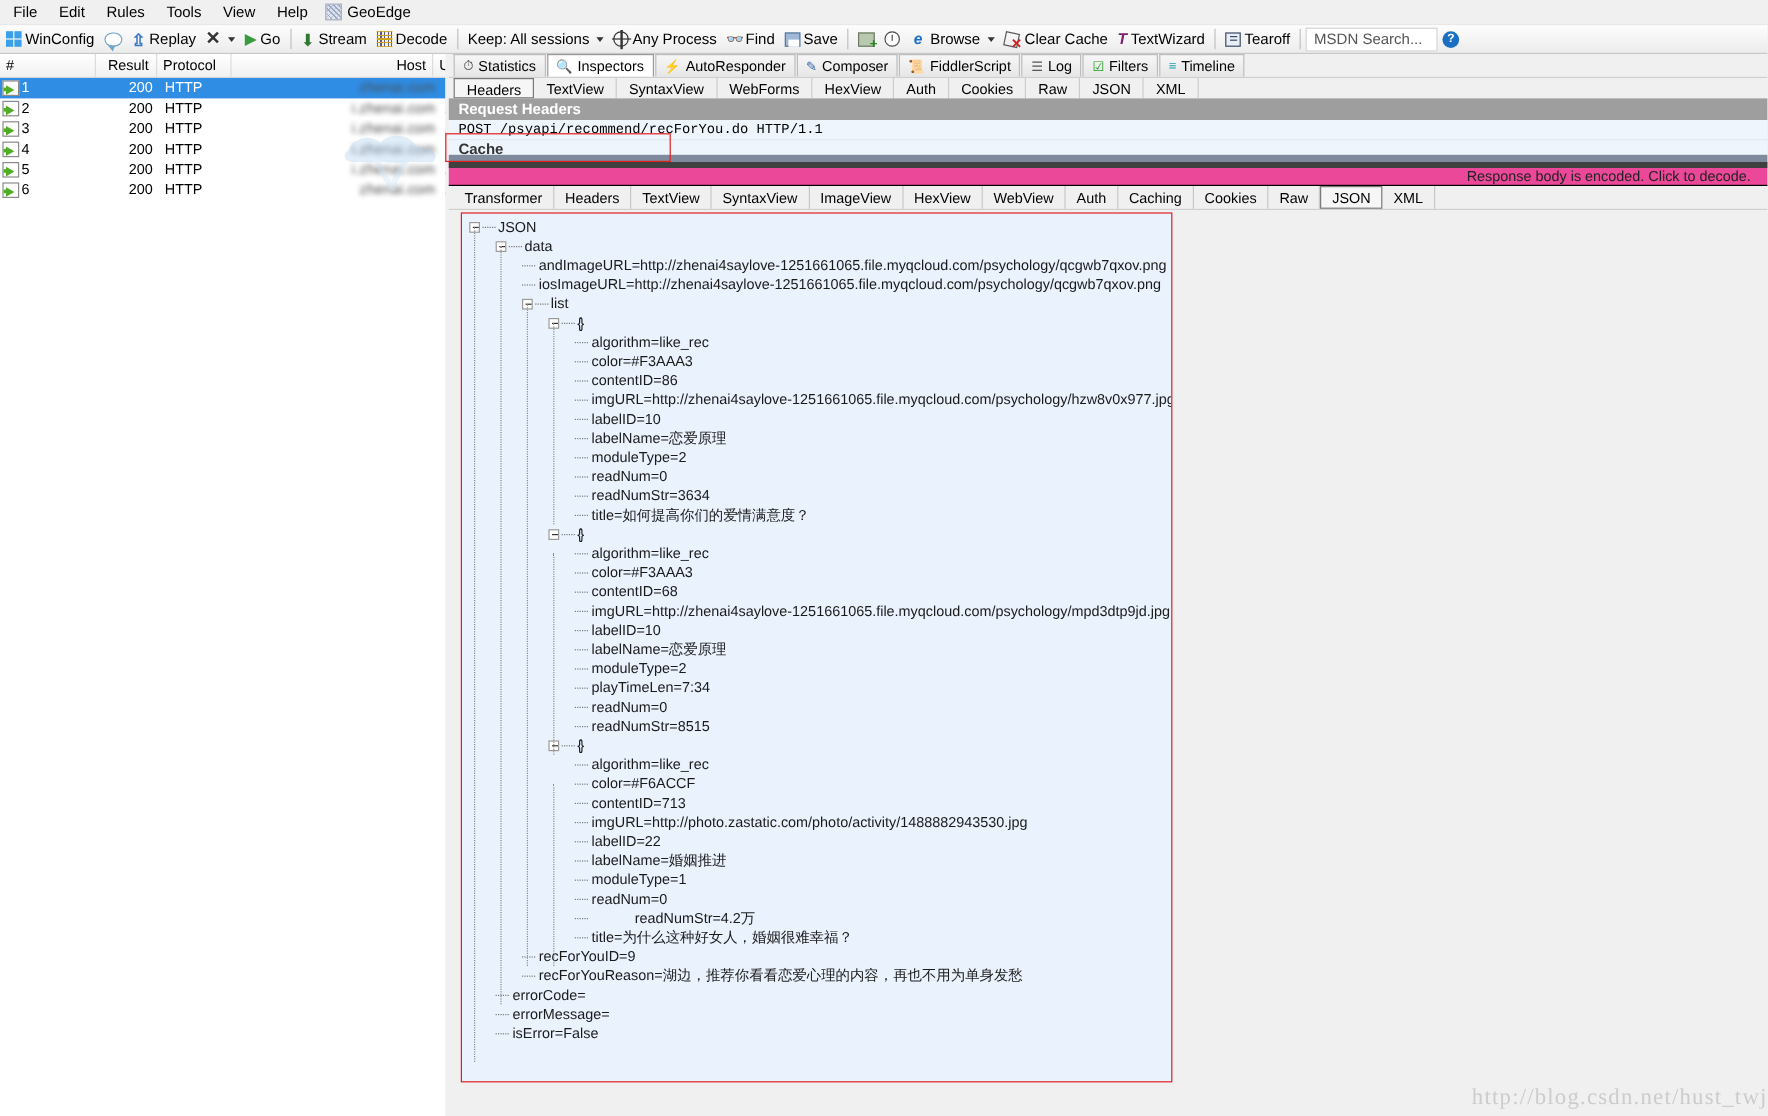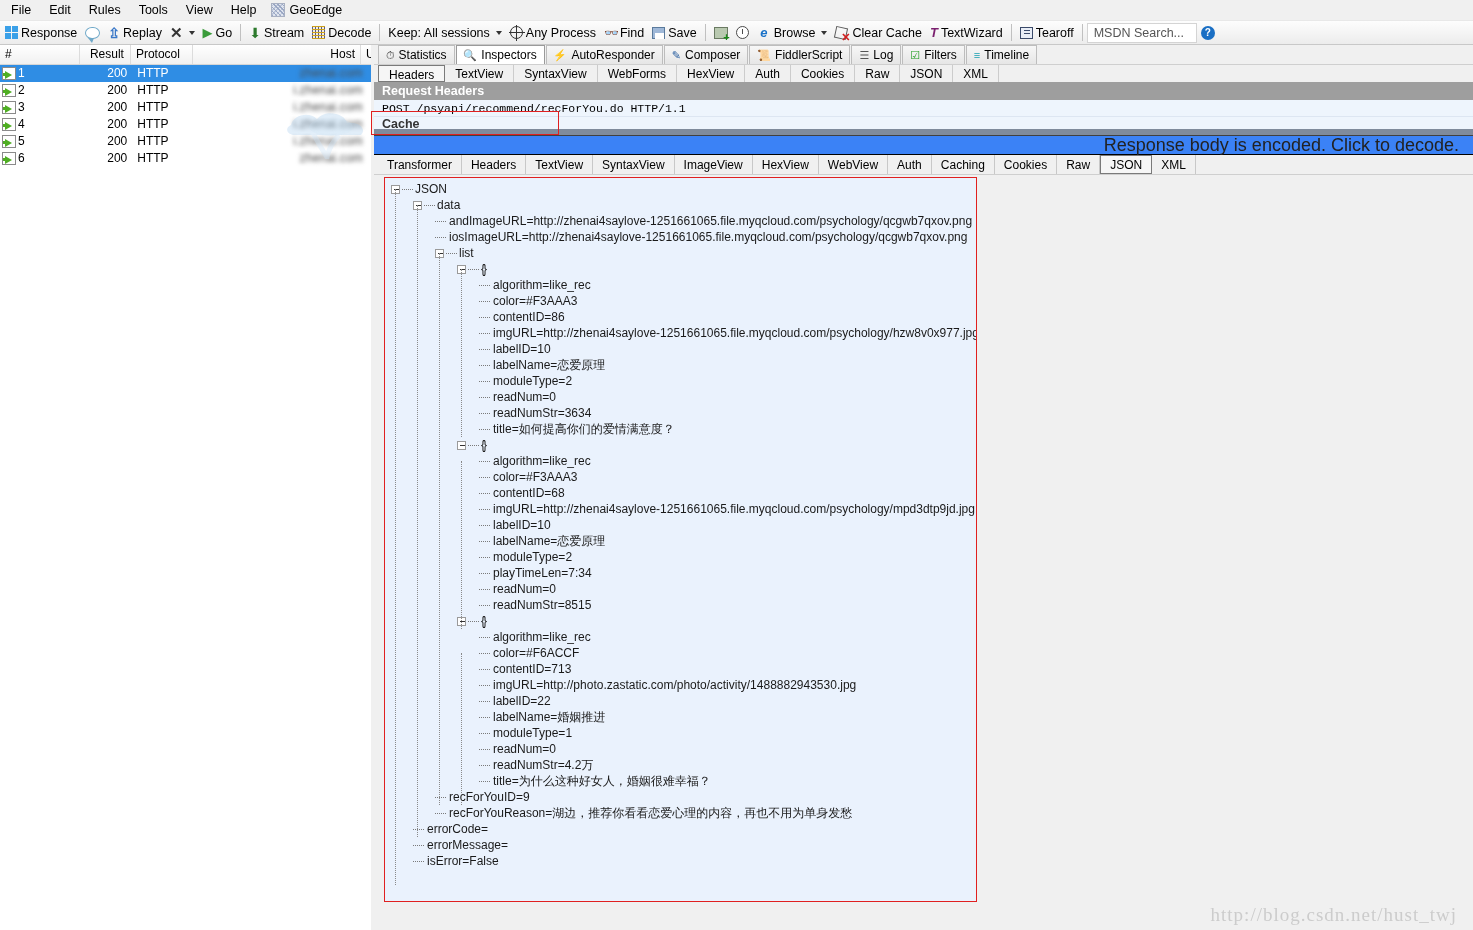--- a/index.html
+++ b/index.html
@@ -287,27 +287,27 @@
     font-weight:bold;
     font-size:12.5px;
     padding:0 8px;
     height:12px;
     overflow:hidden;
     color:#333;
   }
   .grey-bar { height:6px; background:#7f8b9c; }
 
   .notice {
-    background:#3b82f6;
-    border-top:1px solid #404040;
+    background:#ec4899;
+    border-top:5px solid #404040;
     border-bottom:1px solid #000;
     height:20px;
     display:flex; align-items:center; justify-content:flex-end;
     padding-right:14px;
-    font-size:18px;
+    font-size:12px;
     color:#222;
   }
 
   .tabrow3 {
     display:flex; height:20px;
     background:#f0f0f0;
     align-items:stretch;
     padding-left:4px;
     border-bottom:1px solid #cfcfcf;
   }
@@ -373,21 +373,21 @@
   .jtext { overflow:visible; }
   .vline {
     position:absolute;
     border-left:1px dotted #8a8a8a;
     width:0;
   }
   .curly { font-family:"Liberation Sans",sans-serif; letter-spacing:-2px; }
 
   .watermark-url {
     position:absolute;
-    right:16px; bottom:4px;
+    right:0; bottom:4px;
     font-family:"Liberation Serif", serif;
     font-size:19px;
     color:#ccc;
     letter-spacing:1px;
     pointer-events:none;
     z-index:9;
   }
 </style>
 </head>
 <body>
@@ -399,21 +399,21 @@
   <div class="mi">Tools</div>
   <div class="mi">View</div>
   <div class="mi">Help</div>
   <span class="geo-icon"></span>
   <div class="mi" style="padding-left:0">GeoEdge</div>
 </div>
 
 <div class="toolbar">
   <div class="tb">
     <span class="ic ic-win"></span>
-    <span class="lbl">Response</span>
+    <span class="lbl">WinConfig</span>
   </div>
   <div class="tb">
     <span class="ic ic-bubble"></span>
   </div>
   <div class="tb">
     <span class="ic ic-replay">⇫</span>
     <span class="lbl">Replay</span>
   </div>
   <div class="tb">
     <span class="ic ic-x">✕</span>
@@ -787,21 +787,21 @@
             <span class="jtext">labelName=婚姻推进</span>
           </div>
           <div class="jline" style="padding-left: 94px;">
             <span class="leafdot"></span>
             <span class="jtext">moduleType=1</span>
           </div>
           <div class="jline" style="padding-left: 94px;">
             <span class="leafdot"></span>
             <span class="jtext">readNum=0</span>
           </div>
-          <div class="jline" style="padding-left: 94px;">
+          <div class="jline" style="padding-left: 94px; gap: 36px;">
             <span class="leafdot"></span>
             <span class="jtext">readNumStr=4.2万</span>
           </div>
           <div class="jline" style="padding-left: 94px;">
             <span class="leafdot"></span>
             <span class="jtext">title=为什么这种好女人，婚姻很难幸福？</span>
           </div>
           <div class="jline" style="padding-left: 50px;">
             <span class="leafdot"></span>
             <span class="jtext">recForYouID=9</span>

